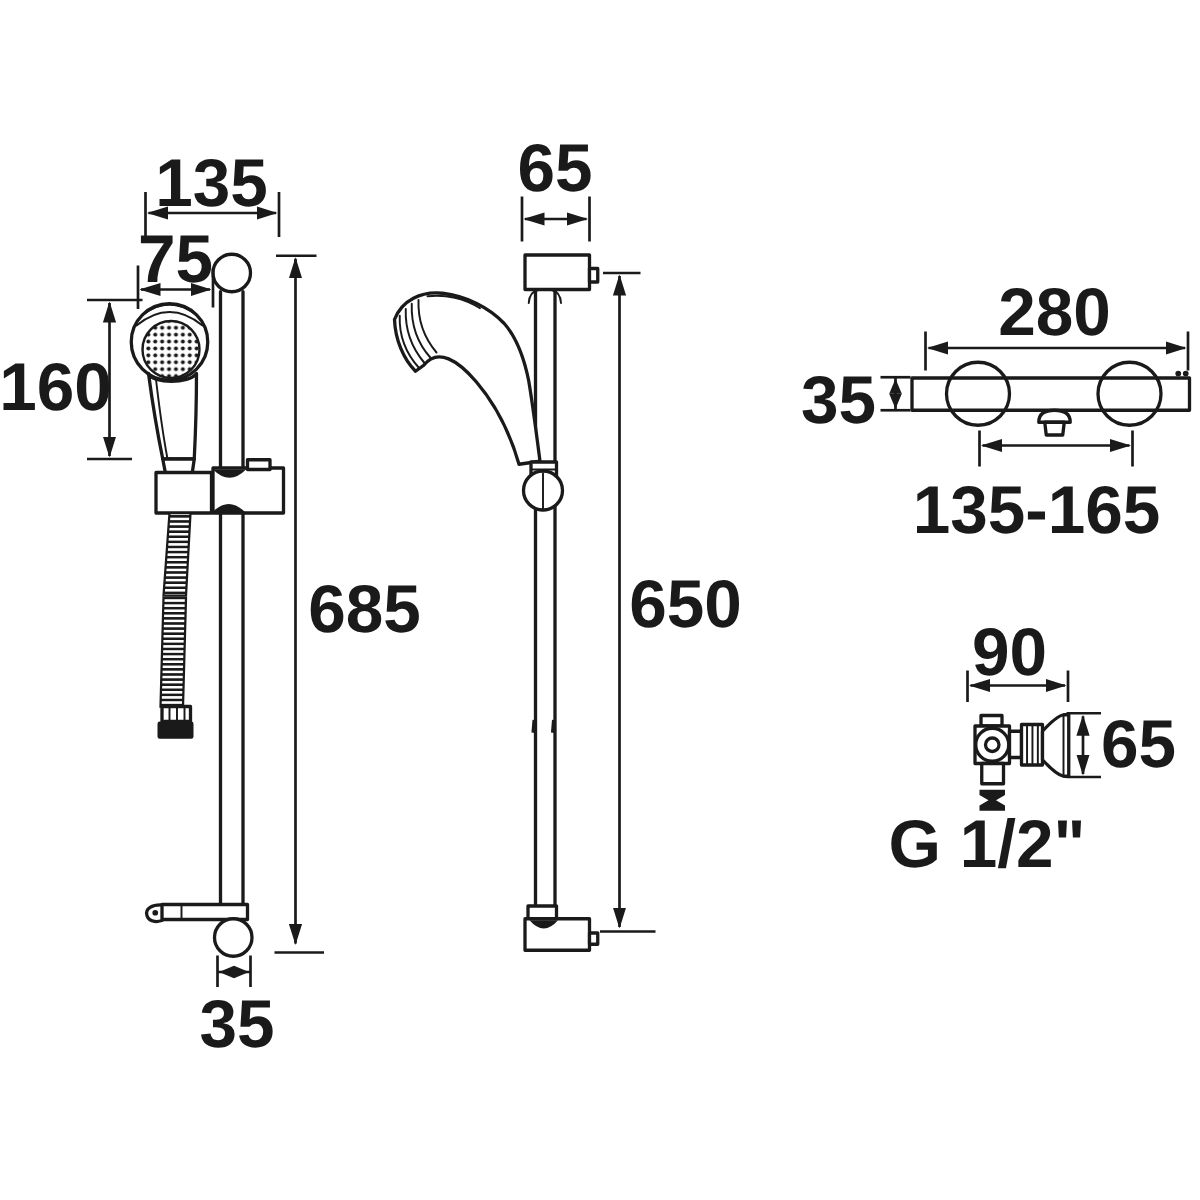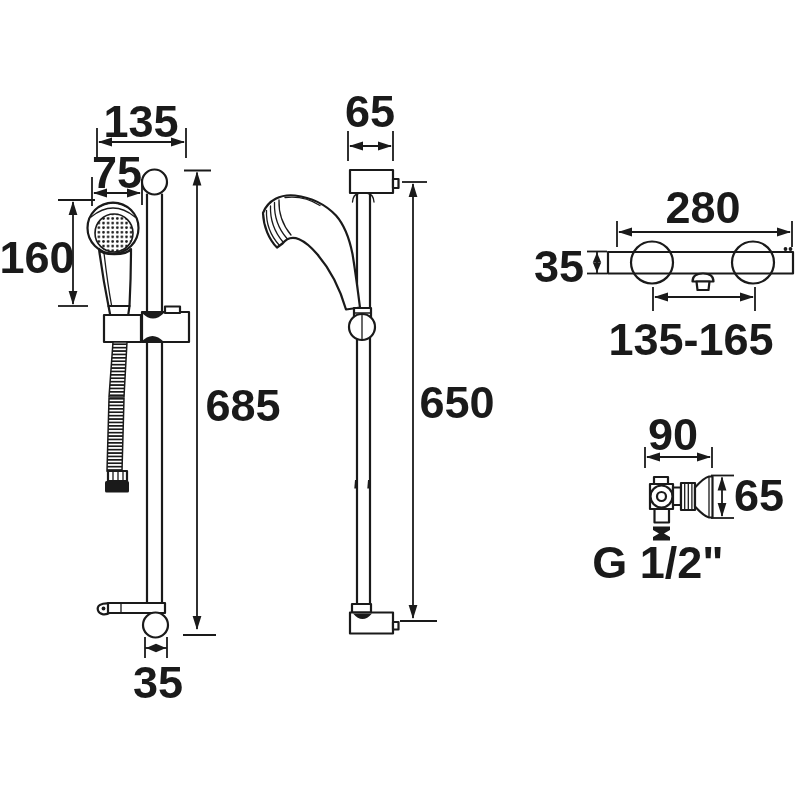--- a/index.html
+++ b/index.html
@@ -2,21 +2,20 @@
 <html><head>
 <meta charset="utf-8">
 <style>
   html, body { margin: 0; padding: 0; background: #ffffff; }
   .canvas {
     position: relative;
     width: 800px;
     height: 800px;
     background: #ffffff;
     overflow: hidden;
-    border-radius: 20px;
   }
   svg { display: block; }
   .ln   { stroke: currentColor; fill: none; stroke-width: 2.2; stroke-linecap: round; stroke-linejoin: round; }
   .thin { stroke: currentColor; fill: none; stroke-width: 1.3; stroke-linecap: round; }
   .dim  { stroke: currentColor; fill: none; stroke-width: 1.8; stroke-linecap: butt; }
   .wh   { fill: #ffffff; stroke: currentColor; stroke-width: 2.2; stroke-linejoin: round; }
   .ink  { fill: currentColor; stroke: none; }
   .lbl  {
     fill: currentColor; stroke: none;
     font-family: "Liberation Sans", "DejaVu Sans", sans-serif;

